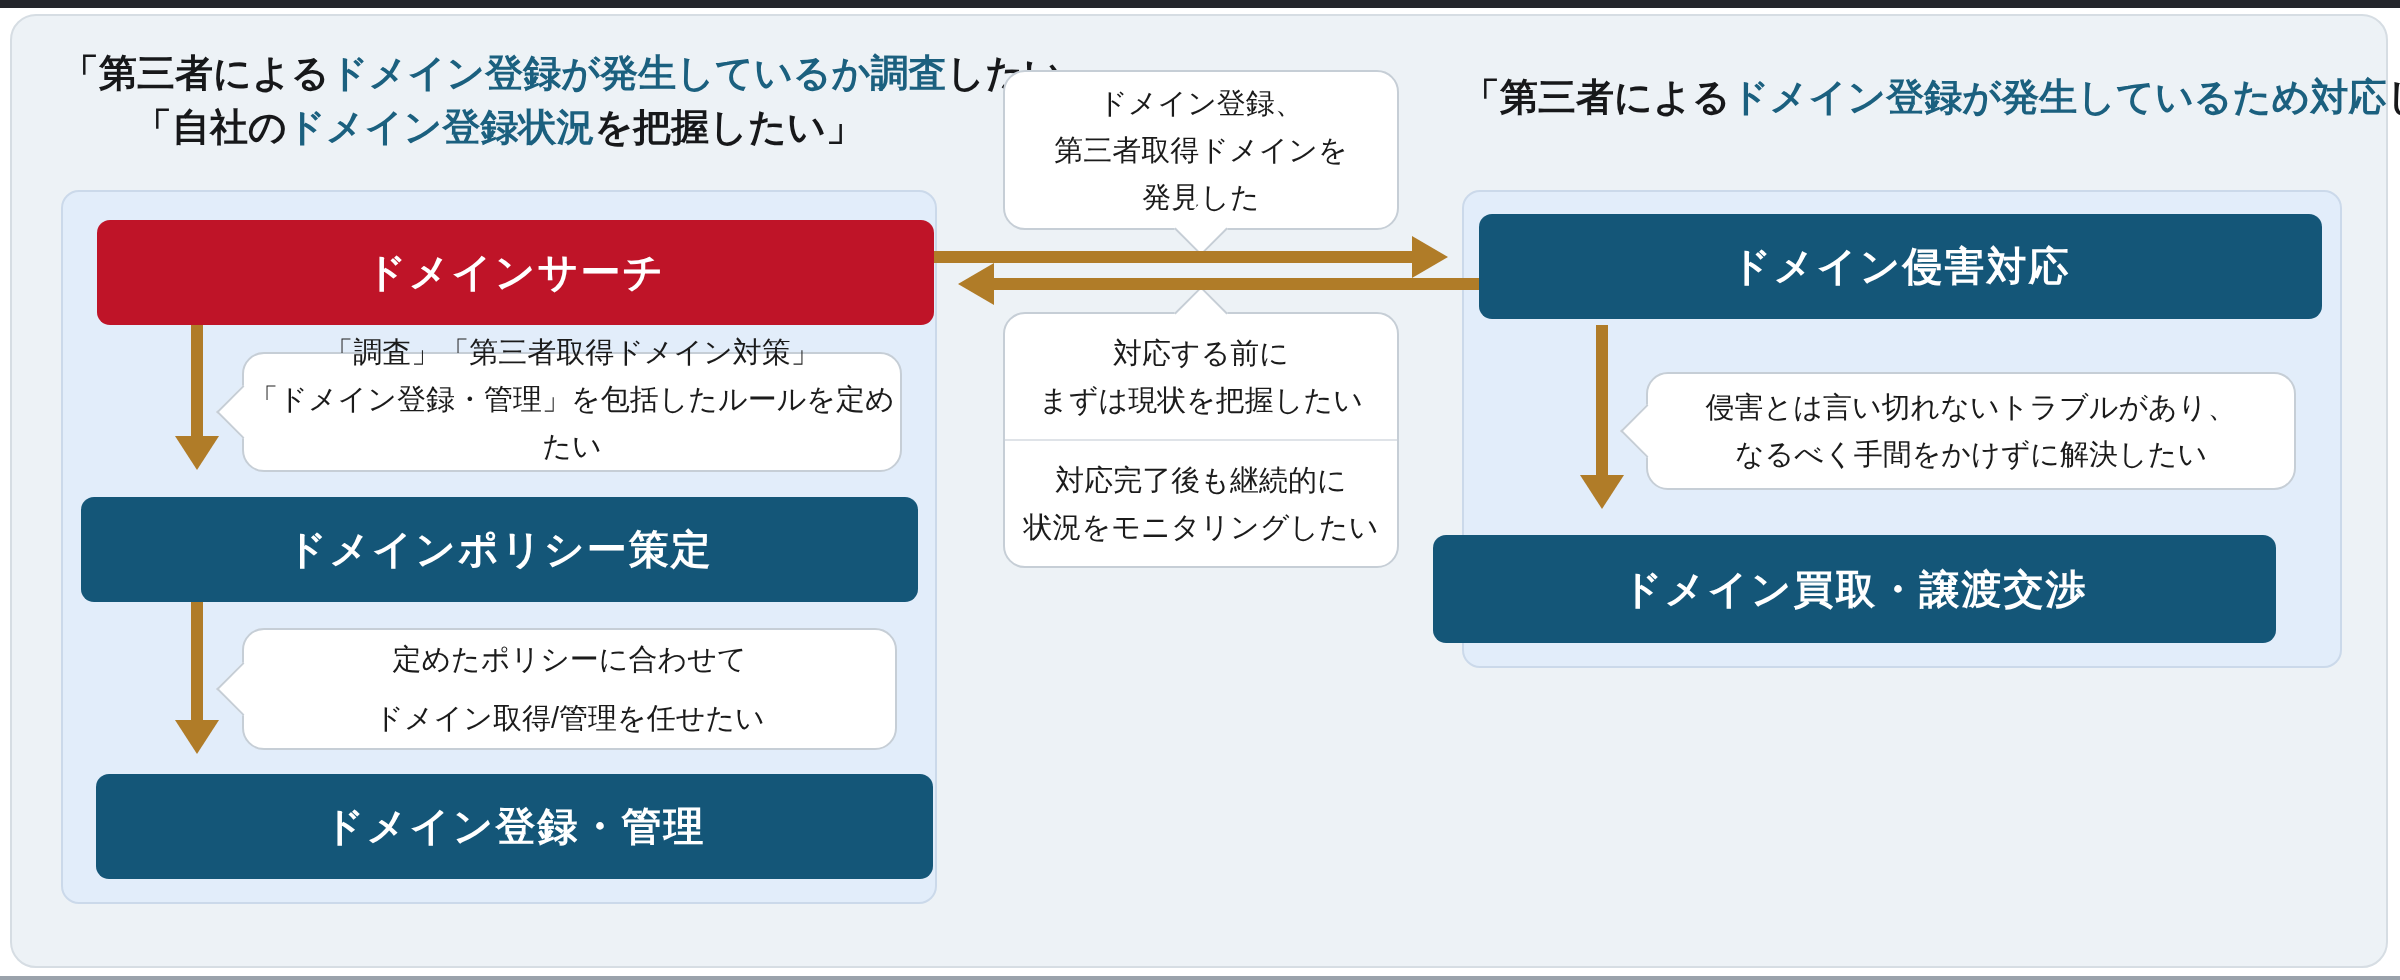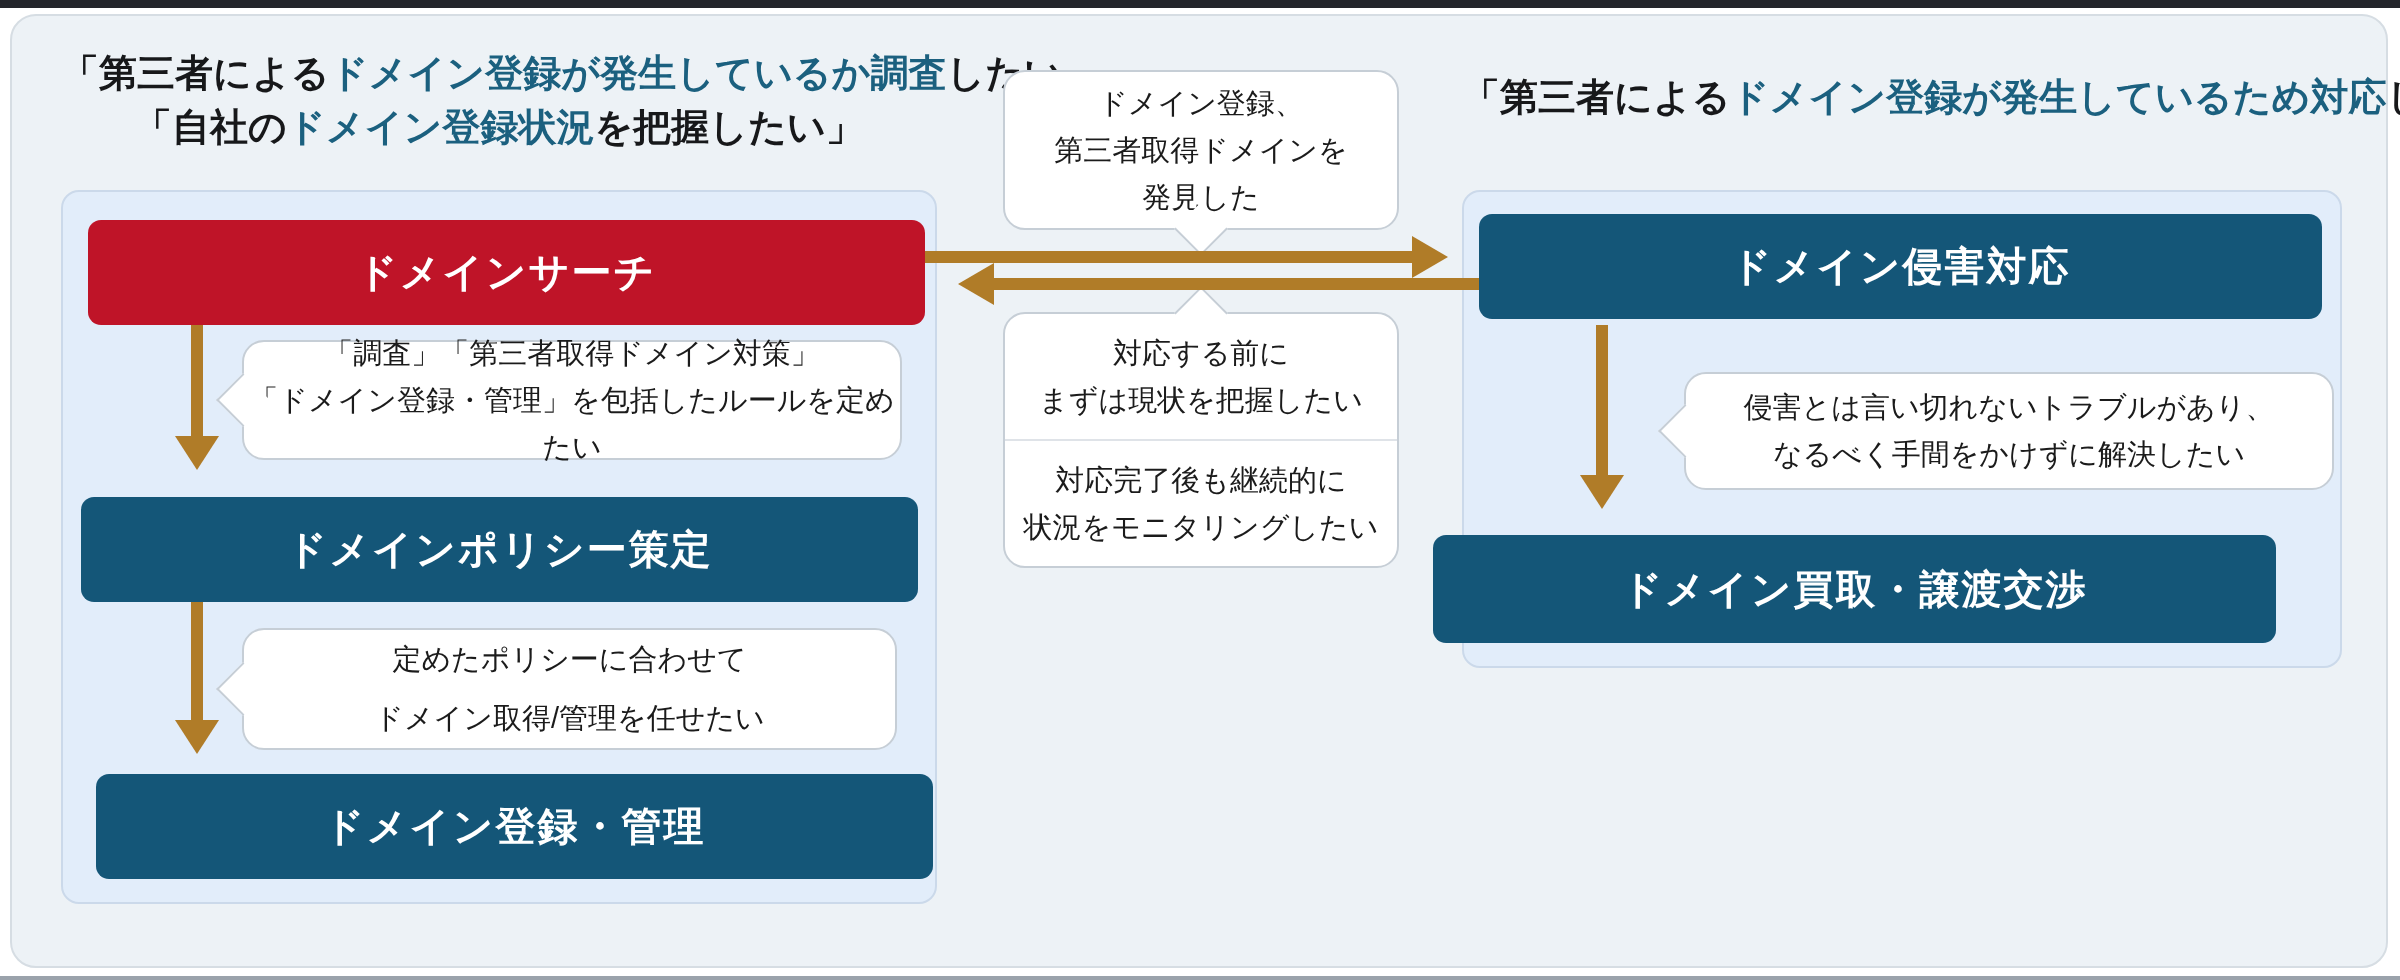--- a/index.html
+++ b/index.html
@@ -66,21 +66,21 @@
     <div><span>「自社の</span><span class="em">ドメイン登録状況</span><span>を把握したい」</span></div>
   </div>
 
   <div class="heading" style="left:1462px;top:70px;width:880px;">
     <div><span>「第三者による</span><span class="em">ドメイン登録が発生しているため対応</span><span>したい」</span></div>
   </div>
 
   <div class="panel" style="left:61px;top:190px;width:876px;height:714px;"></div>
   <div class="panel" style="left:1462px;top:190px;width:880px;height:478px;"></div>
 
-  <div class="node red" style="left:88px;top:220px;width:837px;height:105px;font-family:Liberation Serif, serif;">
+  <div class="node red" style="left:97px;top:220px;width:837px;height:105px;font-family:Liberation Serif, serif;">
       <span>ドメインサーチ</span>
     </div>
   <div class="node teal" style="left:81px;top:497px;width:837px;height:105px;">
       <span>ドメインポリシー策定</span>
     </div>
   <div class="node teal" style="left:96px;top:774px;width:837px;height:105px;">
       <span>ドメイン登録・管理</span>
     </div>
 
   <div class="node teal" style="left:1479px;top:214px;width:843px;height:105px;">
@@ -96,21 +96,21 @@
   <div class="head-down" style="left:175px;top:720px;"></div>
 
   <div class="shaft-v" style="left:1596px;top:325px;height:152px;"></div>
   <div class="head-down" style="left:1580px;top:475px;"></div>
 
   <div class="shaft-h" style="left:918px;top:251px;width:494px;"></div>
   <div class="head-right" style="left:1412px;top:236px;"></div>
   <div class="shaft-h" style="left:994px;top:278px;width:486px;"></div>
   <div class="head-left" style="left:958px;top:263px;"></div>
 
-  <div class="bubble tail-left" style="left:242px;top:340px;width:660px;height:120px;">
+  <div class="bubble tail-left" style="left:242px;top:352px;width:660px;height:120px;justify-content:flex-end;">
     <div>「調査」「第三者取得ドメイン対策」</div>
     <div>「ドメイン登録・管理」を包括したルールを定めたい</div>
   </div>
   <div class="bubble tail-left" style="left:242px;top:628px;width:655px;height:122px;gap:12px;">
     <div>定めたポリシーに合わせて</div>
     <div>ドメイン取得/管理を任せたい</div>
   </div>
 
   <div class="bubble tail-bottom" style="left:1003px;top:70px;width:396px;height:160px;">
     <div>ドメイン登録、</div>
@@ -122,18 +122,18 @@
       <div>対応する前に</div>
       <div>まずは現状を把握したい</div>
     </div>
     <div class="bubble-divider"></div>
     <div class="bubble-section">
       <div>対応完了後も継続的に</div>
       <div>状況をモニタリングしたい</div>
     </div>
   </div>
 
-  <div class="bubble tail-left" style="left:1684px;top:372px;width:650px;height:118px;">
+  <div class="bubble tail-left" style="left:1646px;top:372px;width:650px;height:118px;">
     <div>侵害とは言い切れないトラブルがあり、</div>
     <div>なるべく手間をかけずに解決したい</div>
   </div>
 
 </div>
 
 </body></html>

